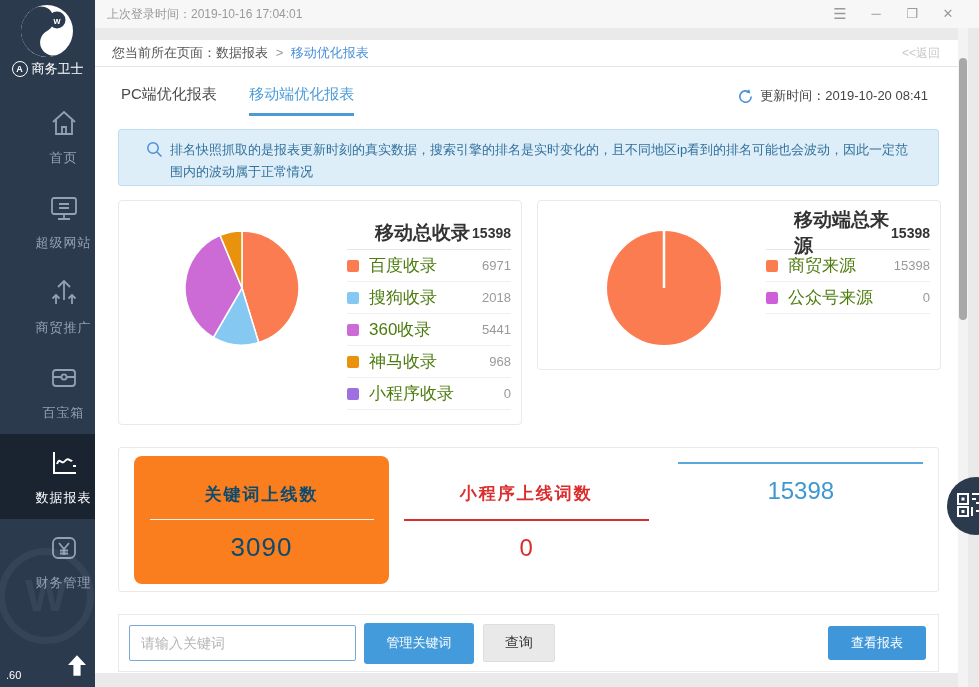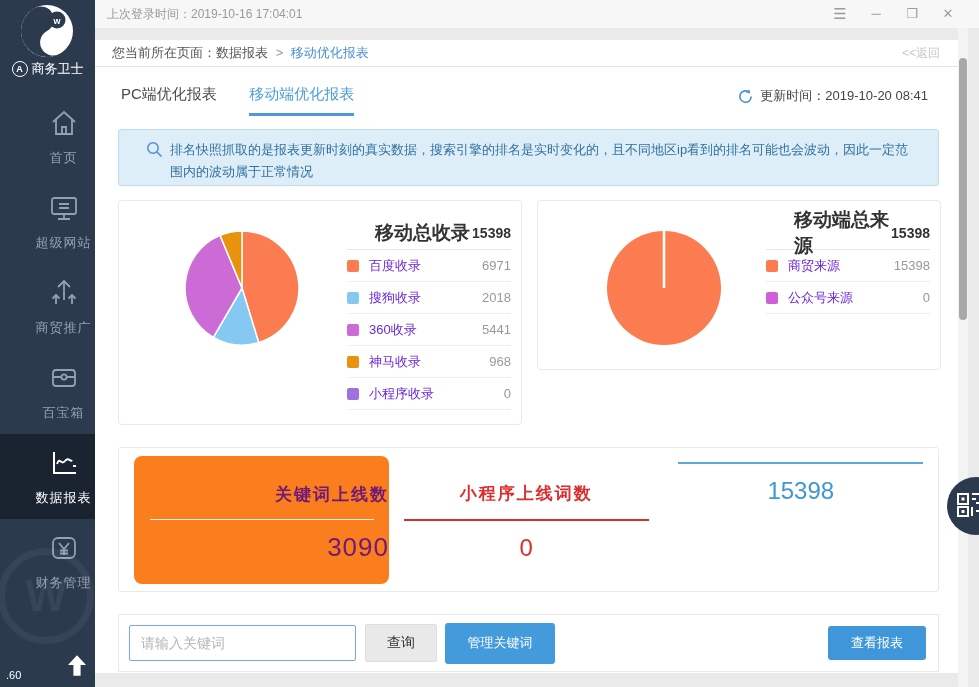--- a/index.html
+++ b/index.html
@@ -50,25 +50,25 @@
   .card.pie1{left:23px;top:133px;width:404px;height:225px;}
   .card.pie2{left:442px;top:133px;width:404px;height:170px;padding-left:36px;}
   .pie-svg{position:absolute;left:63px;top:27px;}
   .card.pie2 .pie-svg{left:66px;}
   .legend{position:absolute;right:10px;top:16px;width:164px;}
   .lg-title{display:flex;align-items:center;height:32px;border-bottom:1px solid #e6e6e6;}
   .lg-title .t{flex:1;font-size:19px;font-weight:bold;color:#333;margin-left:28px;}
   .lg-title .v{font-size:14px;font-weight:bold;color:#333;}
   .lg-row{display:flex;align-items:center;height:31px;border-bottom:1px solid #efefef;}
   .sw{width:12px;height:12px;border-radius:2px;margin-right:10px;flex:none;}
-  .lg-row .t{flex:1;font-size:13px;color:#6d28d9;}
+  .lg-row .t{flex:1;font-size:17px;color:#4d7c0f;}
   .lg-row .v{font-size:13px;color:#999;}
   
   .stats{position:absolute;left:23px;top:380px;width:821px;height:145px;border:1px solid #e9e9e9;border-radius:3px;box-sizing:border-box;display:flex;}
-  .stat-hot{width:255px;height:128px;margin:8px 0 0 15px;border-radius:8px;text-align:right;color:#701a75;flex:none;}
+  .stat-hot{width:255px;height:128px;margin:8px 0 0 15px;border-radius:8px;text-align:center;color:#0c4a6e;flex:none;}
   .stat-hot .t{font-size:17px;font-weight:bold;margin-top:27px;letter-spacing:2px;}
   .stat-hot .hr{width:224px;height:1px;background:rgba(255,255,255,0.9);margin:13px auto 0 auto;}
   .stat-hot .v{font-size:26px;margin-top:12px;letter-spacing:1px;}
   .stat-col{flex:1;text-align:center;}
   .stat-col .t{font-size:17px;font-weight:bold;margin-top:34px;letter-spacing:2px;}
   .stat-col .hr{width:245px;height:2px;margin:14px auto 0 auto;}
   .stat-col .v{font-size:24px;margin-top:13px;}
   .stat-col.red .t,.stat-col.red .v{color:#dc2d2d;text-align:center;}
   .stat-col.red .hr{background:#dc2d2d;height:1.5px;}
   .stat-col.blue .t,.stat-col.blue .v{color:#3e96d2;}
@@ -283,22 +283,22 @@
       <div class="v">0</div>
     </div>
     <div class="stat-col blue">
       <div class="hr"></div>
       <div class="v">15398</div>
     </div>
   </div>
 
   <div class="querybar">
     <input class="kw-input" type="text" placeholder="请输入关键词" style="">
+    <button class="btn manage">管理关键词</button>
     <button class="btn search">查询</button>
-    <button class="btn manage">管理关键词</button>
     <button class="btn report">查看报表</button>
   </div>
 
 </div>
 
 <div class="scroll-track">
   <div class="scroll-thumb"></div>
 </div>
 
 <div class="qr-badge">

